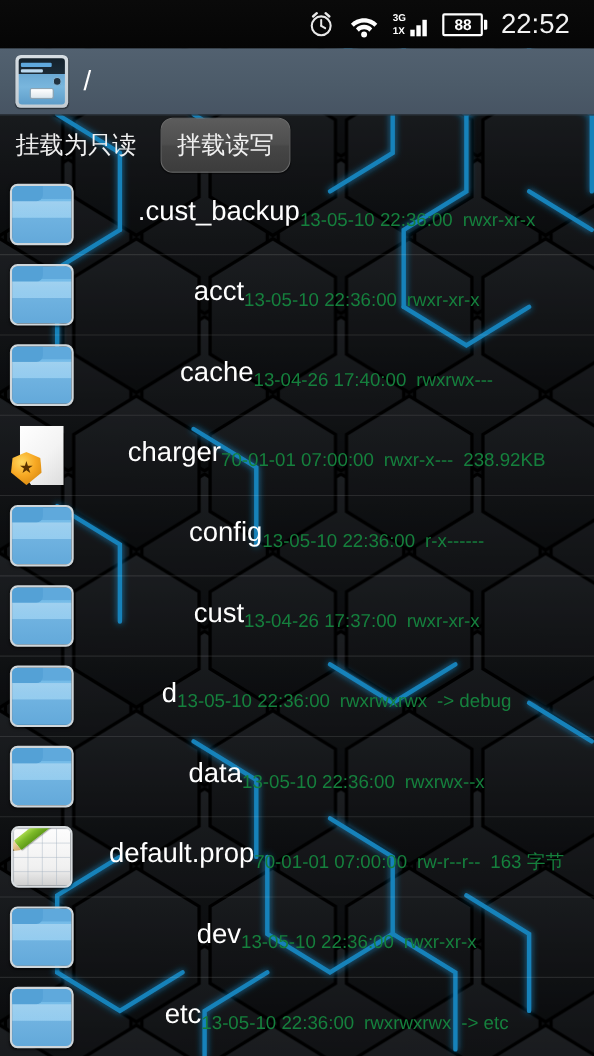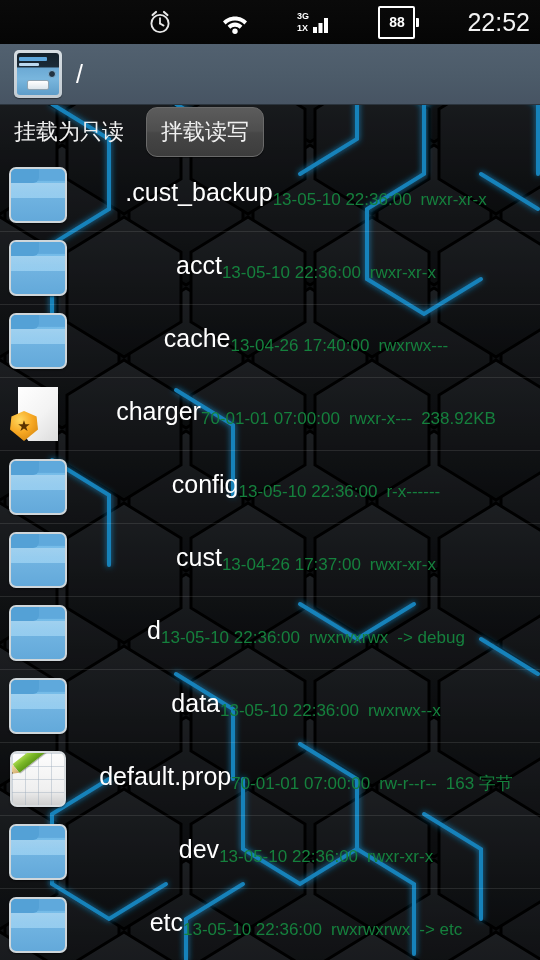--- a/index.html
+++ b/index.html
@@ -6,24 +6,24 @@
   body{width:540px;height:960px;overflow:hidden;font-family:"Liberation Sans","DejaVu Sans",sans-serif;}
   #screen{position:relative;width:540px;height:960px;overflow:hidden;background:#0d0f11;}
 
   
   #wallpaper{position:absolute;left:0;top:0;width:540px;height:960px;z-index:0;background:#111316;}
   #wallpaper svg{display:block;width:540px;height:960px;}
 
   
   #statusbar{position:absolute;left:0;top:0;width:540px;height:44px;z-index:5;
     background:linear-gradient(to bottom,#0a0a0a 0%,#050505 100%);
-    display:flex;align-items:center;justify-content:flex-end;padding-right:10px;box-sizing:border-box;gap:36px;}
+    display:flex;align-items:center;justify-content:flex-end;padding-right:22px;box-sizing:border-box;}
   .sb-icon{margin-left:11px;display:flex;align-items:center;justify-content:center;}
   #sb-clock-text{color:#f2f2f2;font-size:25px;margin-left:12px;letter-spacing:0px;line-height:1;}
-  .batt-box{width:37px;height:33px;border:2px solid #fff;border-radius:2px;display:flex;
+  .batt-box{width:37px;height:21px;border:2px solid #fff;border-radius:2px;display:flex;
     align-items:center;justify-content:center;box-sizing:border-box;}
   .batt-num{color:#fff;font-size:14px;font-weight:bold;line-height:1;}
   .batt-nub{width:3px;height:9px;background:#fff;margin-left:1px;border-radius:0 1px 1px 0;}
 
   
   #actionbar{position:absolute;left:0;top:44px;width:540px;height:61px;z-index:5;
     background:linear-gradient(to bottom,#526170 0%,#4c5b69 55%,#475463 100%);
     border-bottom:1px solid #2b343d;display:flex;align-items:center;box-sizing:border-box;padding-left:14px;}
   #path-text{color:#ffffff;font-size:25px;margin-left:14px;}
 

